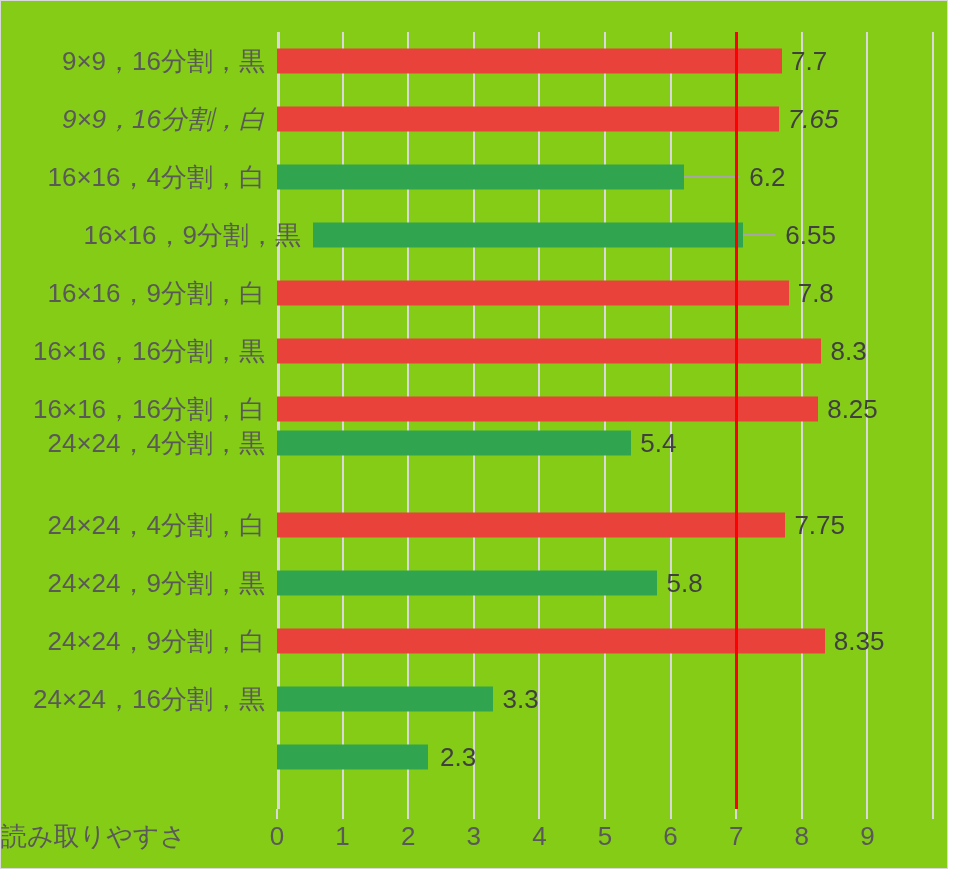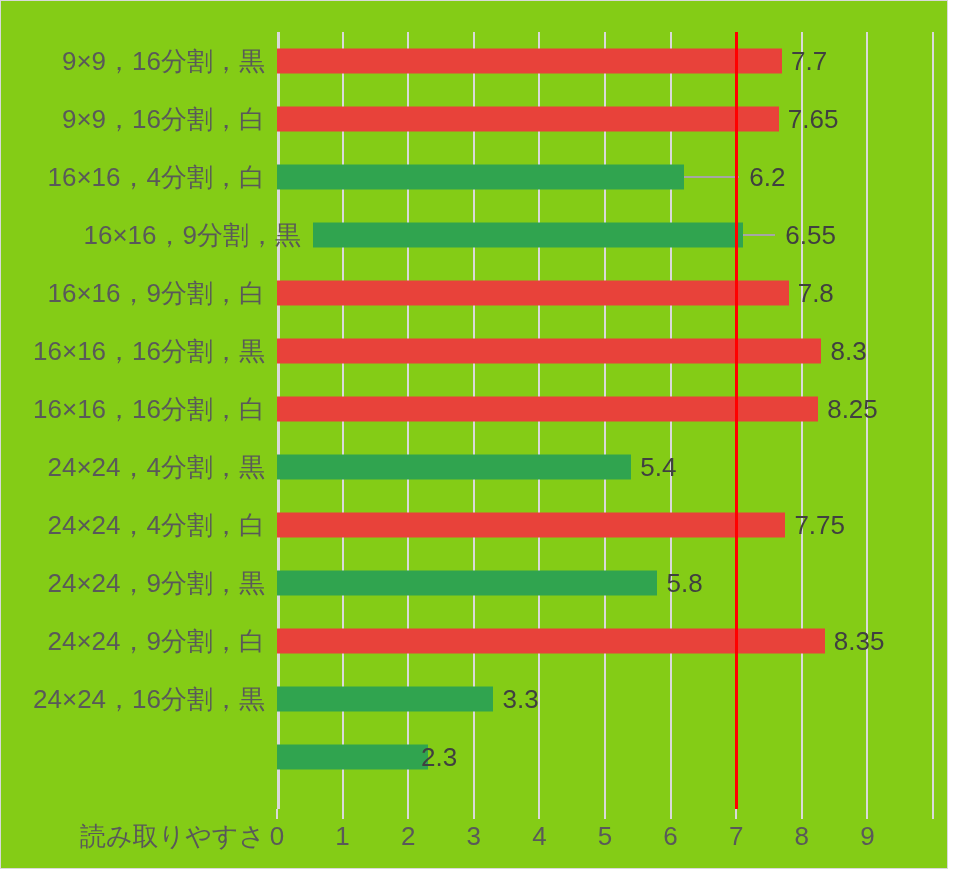--- a/index.html
+++ b/index.html
@@ -117,21 +117,21 @@
     transform: translateX(-50%);
     font-size: 26px;
     color: #595959;
     white-space: nowrap;
   }
   #axis-title {
     position: absolute;
     left: 0px;
     top: 818px;
     width: 264px;
-    text-align: right;
+    text-align: left;
     font-size: 26px;
     color: #595959;
     white-space: nowrap;
   }
 </style>
 </head>
 <body>
 
 <div id="chart-root">
 
@@ -148,21 +148,21 @@
         <div class="gridline" style="left: 523.8px;"></div>
         <div class="gridline" style="left: 589.4px;"></div>
         <div class="gridline" style="left: 655px;"></div>
       </div>
     <div id="rows">
         <div class="row" style="top: 0px;">
           <div class="cat-label">9×9，16分割，黒</div>
           <div class="bar red" title="7.7" style="width: 505.12px;"></div>
           <div class="val-label" style="left: 514.12px;">7.7</div>
         </div>
-        <div class="row" style="top: 58px;">
+        <div class="row" style="top: 58px; font-style: italic;">
           <div class="cat-label">9×9，16分割，白</div>
           <div class="bar red" title="7.65" style="width: 501.84px;"></div>
           <div class="val-label" style="left: 510.84px;">7.65</div>
         </div>
         <div class="row" style="top: 116px;">
           <div class="cat-label">16×16，4分割，白</div>
           <div class="leader" style="left: 406.72px; width: 55.76px;"></div>
           <div class="bar green" title="6.2" style="width: 406.72px;"></div>
           <div class="val-label" style="left: 472.32px;">6.2</div>
         </div>
@@ -180,21 +180,21 @@
         <div class="row" style="top: 290px;">
           <div class="cat-label">16×16，16分割，黒</div>
           <div class="bar red" title="8.3" style="width: 544.48px;"></div>
           <div class="val-label" style="left: 553.48px;">8.3</div>
         </div>
         <div class="row" style="top: 348px;">
           <div class="cat-label">16×16，16分割，白</div>
           <div class="bar red" title="8.25" style="width: 541.2px;"></div>
           <div class="val-label" style="left: 550.2px;">8.25</div>
         </div>
-        <div class="row" style="top: 406px; padding-left: 40px;">
+        <div class="row" style="top: 382px; padding-left: 40px;">
           <div class="cat-label">24×24，4分割，黒</div>
           <div class="bar green" title="5.4" style="width: 354.24px;"></div>
           <div class="val-label" style="left: 363.24px;">5.4</div>
         </div>
         <div class="row" style="top: 464px;">
           <div class="cat-label">24×24，4分割，白</div>
           <div class="bar red" title="7.75" style="width: 508.4px;"></div>
           <div class="val-label" style="left: 517.4px;">7.75</div>
         </div>
         <div class="row" style="top: 522px;">
@@ -207,21 +207,21 @@
           <div class="bar red" title="8.35" style="width: 547.76px;"></div>
           <div class="val-label" style="left: 556.76px;">8.35</div>
         </div>
         <div class="row" style="top: 638px;">
           <div class="cat-label">24×24，16分割，黒</div>
           <div class="bar green" title="3.3" style="width: 216.48px;"></div>
           <div class="val-label" style="left: 225.48px;">3.3</div>
         </div>
         <div class="row" style="top: 696px;">
           <div class="bar green" title="2.3" style="width: 150.88px;"></div>
-          <div class="val-label" style="left: 144px;">2.3</div>
+          <div class="val-label" style="left: 163px;">2.3</div>
         </div>
       </div>
     <div class="threshold-line" id="threshold" style="left: 458.2px; background: rgb(255, 0, 0);"></div>
   </div>
 
   <div id="x-axis">
       <div class="tick-mark" style="left: -1px;"></div>
       <div class="tick-label" style="left: 0px;">0</div>
       <div class="tick-mark" style="left: 64.6px;"></div>
       <div class="tick-label" style="left: 65.6px;">1</div>

